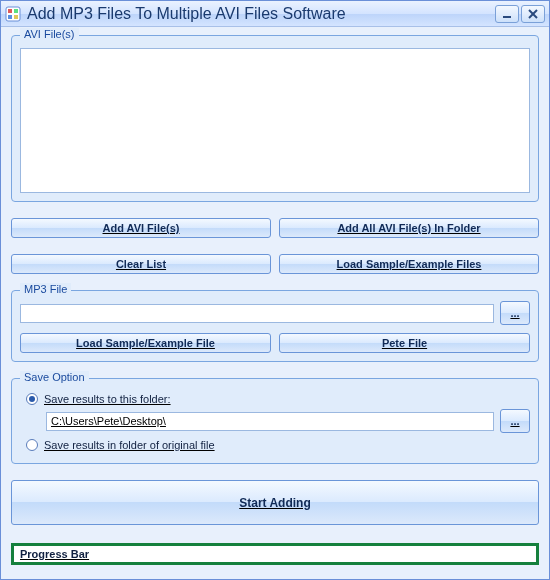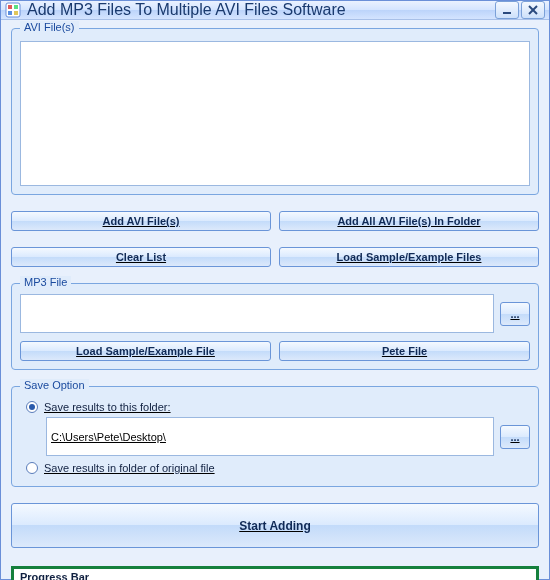--- a/index.html
+++ b/index.html
@@ -20,21 +20,21 @@
   .fieldset { border: 1px solid #7aa6e0; border-radius: 4px; padding: 10px 8px 8px 8px; position: relative; background: #e0ecfb; }
   .fieldset .legend { position: absolute; top: -8px; left: 8px; background: #e0ecfb; padding: 0 4px; color: #1a4a9e; font-size: 11px; }
 
   .listbox { width: 100%; height: 145px; background: #fff; border: 1px solid #9bb8e0; margin-top: 2px; }
 
   .btnrow { display: flex; gap: 8px; }
   .btnrow .btn { flex: 1; }
   .btn { height: 20px; border: 1px solid #6a95d8; border-radius: 3px; background: linear-gradient(to bottom, #f4f9ff 0%, #dbeafe 49%, #c3dbfa 50%, #dce9fb 100%); font-weight: bold; color: #102a56; cursor: pointer; display: flex; align-items: center; justify-content: center; text-align: center; }
 
   .inputrow { display: flex; gap: 6px; align-items: center; }
-  .textinput { flex: 1; height: 39px; border: 1px solid #9bb8e0; background: #fff; padding: 0 4px; }
+  .textinput { flex: 1; height: 19px; border: 1px solid #9bb8e0; background: #fff; padding: 0 4px; }
   .browsebtn { width: 30px; height: 24px; border: 1px solid #6a95d8; border-radius: 3px; background: linear-gradient(to bottom, #f4f9ff 0%, #dbeafe 49%, #c3dbfa 50%, #dce9fb 100%); font-weight: bold; color: #102a56; cursor: pointer; display: flex; align-items: center; justify-content: center; }
 
   .radio-row { display: flex; align-items: center; gap: 6px; margin: 4px 6px; }
   .radio { width: 12px; height: 12px; border: 1px solid #5a7dbb; border-radius: 50%; background: #fff; display: flex; align-items: center; justify-content: center; cursor: pointer; }
   .radio.checked::after { content: ""; width: 6px; height: 6px; background: #2a5aab; border-radius: 50%; }
   .radio-label { color: #102040; }
 
   .save-inner { margin: 2px 0 6px 26px; display: flex; gap: 6px; align-items: center; }
 
   .startbtn { height: 45px; font-size: 12px; }

